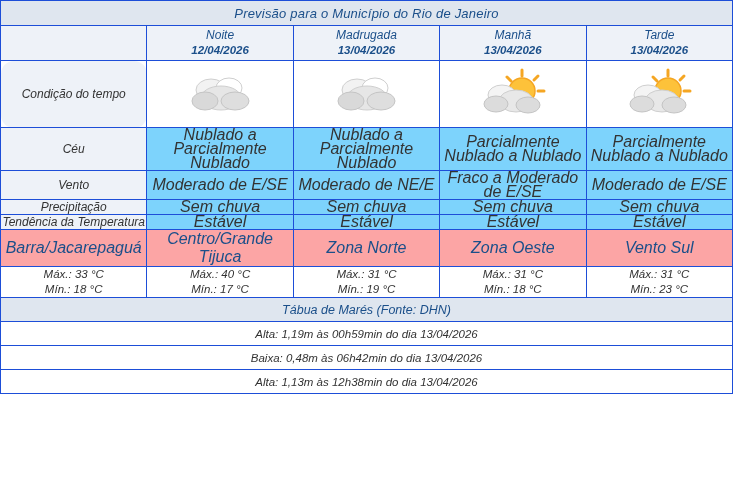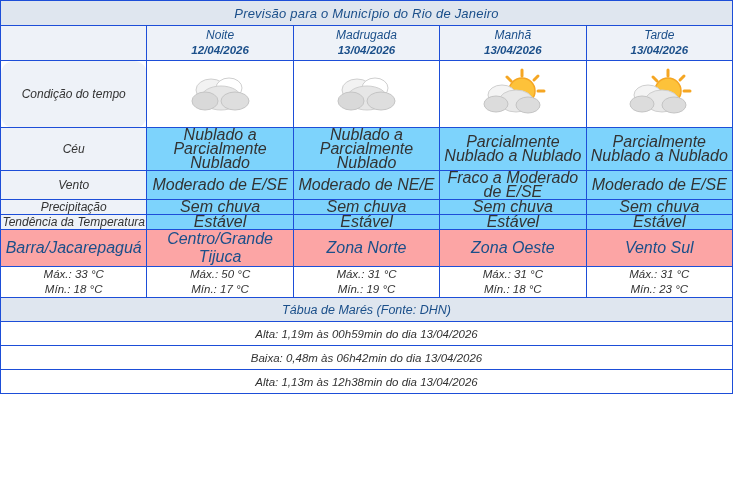--- a/index.html
+++ b/index.html
@@ -241,21 +241,21 @@
         <td class="region-head">Zona Oeste</td>
         <td class="region-head">Vento Sul</td>
       </tr>
 
       <tr>
         <td class="temp-cell">
           <div>Máx.: 33 °C</div>
           <div>Mín.: 18 °C</div>
         </td>
         <td class="temp-cell">
-          <div>Máx.: 50 °C</div>
+          <div>Máx.: 40 °C</div>
           <div>Mín.: 17 °C</div>
         </td>
         <td class="temp-cell">
           <div>Máx.: 31 °C</div>
           <div>Mín.: 19 °C</div>
         </td>
         <td class="temp-cell">
           <div>Máx.: 31 °C</div>
           <div>Mín.: 18 °C</div>
         </td>

